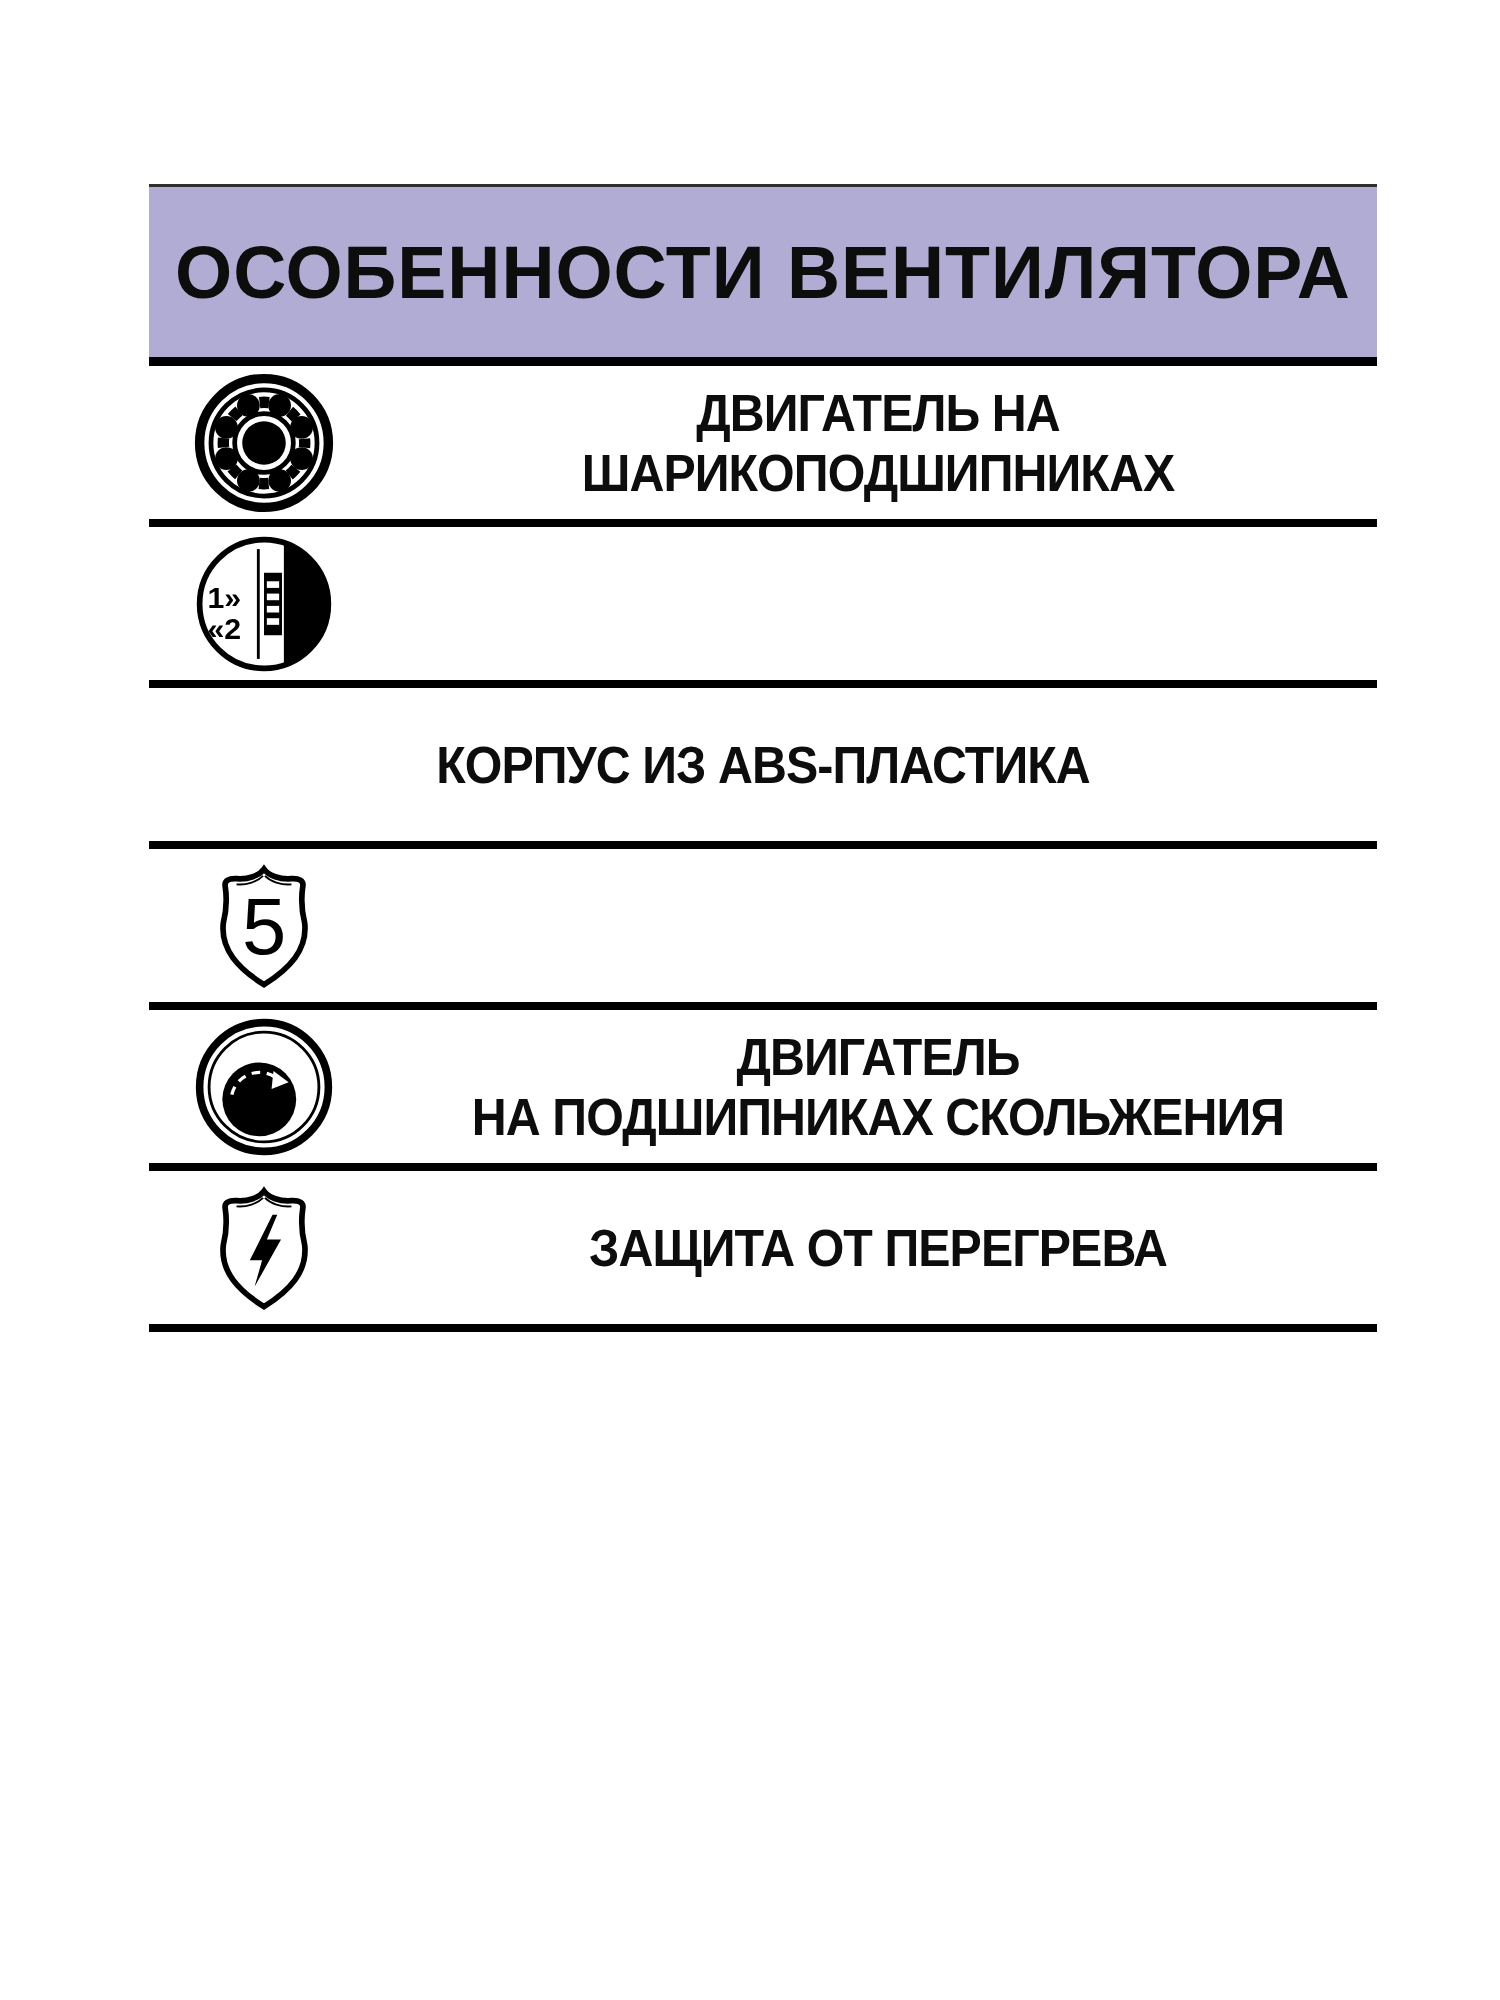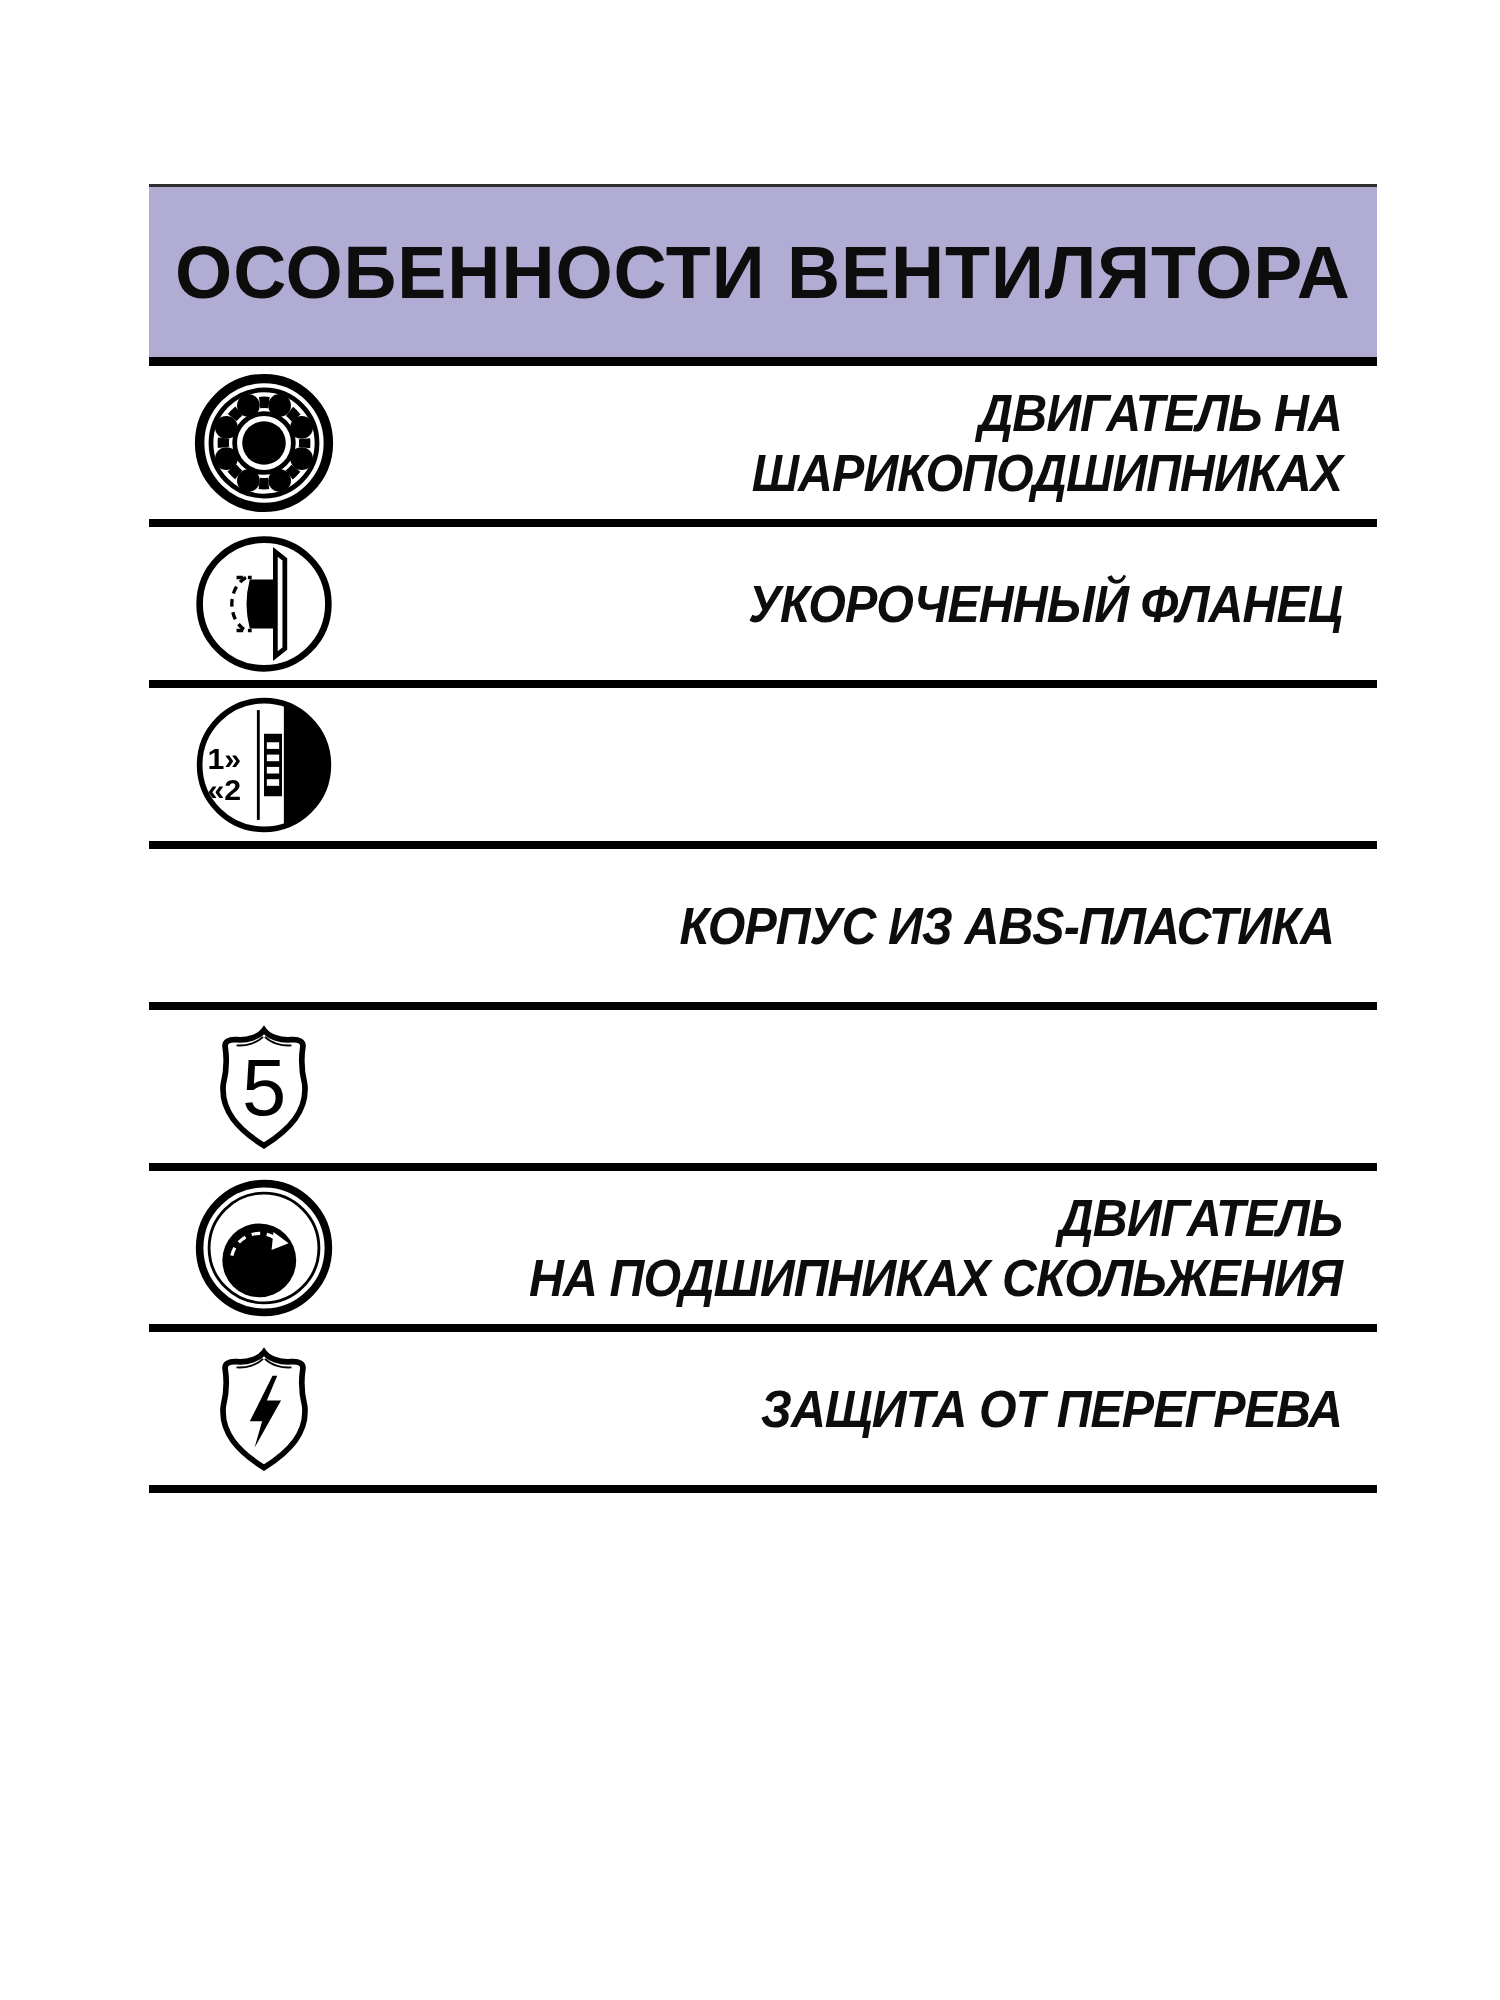--- a/index.html
+++ b/index.html
@@ -15,21 +15,21 @@
   }
   .header-title{
     font-size:75px;font-weight:700;letter-spacing:1px;color:#0d0d0d;
     white-space:nowrap;transform:scaleX(0.98);
   }
   .feature-row{
     box-sizing:border-box;height:161px;border-bottom:8px solid #000;
     display:flex;align-items:center;
   }
   .icon-cell{flex:0 0 230px;display:flex;align-items:center;justify-content:center;}
-  .text-cell{flex:1;text-align:right;font-style:italic;}
+  .text-cell{flex:1;text-align:center;}
   .feature-text{
     font-size:52px;font-weight:700;letter-spacing:-1px;line-height:60px;
     color:#0d0d0d;transform:scaleX(0.93);transform-origin:50% 50%;
   }
   svg{display:block;}
   .icn-txt{font-family:"Liberation Sans",sans-serif;}
 </style>
 </head>
 <body>
 
@@ -56,35 +56,20 @@
           <circle cx="114.7" cy="58.5" r="12" fill="#000"></circle>
           <circle cx="75" cy="75" r="31" fill="#fff" stroke="#000" stroke-width="5"></circle>
           <circle cx="75" cy="75" r="23" fill="#000"></circle>
         </svg>
       </div>
       <div class="text-cell">
         <div class="feature-text">ДВИГАТЕЛЬ НА ШАРИКОПОДШИПНИКАХ</div>
       </div>
     </div>
 
-    <div class="feature-row">
-      <div class="icon-cell">
-        <svg width="142" height="142" viewBox="0 0 150 150">
-          <circle cx="75" cy="75" r="68" fill="#fff" stroke="#000" stroke-width="7"></circle>
-          <path d="M56,47 C36,58 36,92 56,103" fill="none" stroke="#000" stroke-width="3.5" stroke-dasharray="8 6"></path>
-          <line x1="46" y1="47" x2="62" y2="47" stroke="#000" stroke-width="3.5" stroke-dasharray="7 5"></line>
-          <line x1="46" y1="103" x2="62" y2="103" stroke="#000" stroke-width="3.5" stroke-dasharray="7 5"></line>
-          <path d="M60,49 Q53,75 60,101 L87,101 L87,49 Z" fill="#000"></path>
-          <polygon points="87,20 97,28 97,122 87,130" fill="#fff" stroke="#000" stroke-width="5"></polygon>
-        </svg>
-      </div>
-      <div class="text-cell">
-        <div class="feature-text">УКОРОЧЕННЫЙ ФЛАНЕЦ</div>
-      </div>
-    </div>
 
     <div class="feature-row">
       <div class="icon-cell">
         <svg width="142" height="142" viewBox="0 0 150 150">
           <circle cx="75" cy="75" r="68" fill="#fff" stroke="#000" stroke-width="6"></circle>
           <path d="M96,10.8 A68,68 0 0 1 96,139.2 L96,10.8 Z" fill="#000"></path>
           <line x1="69" y1="17" x2="69" y2="133" stroke="#000" stroke-width="3"></line>
           <rect x="75" y="42" width="19" height="66" fill="#000"></rect>
           <rect x="78" y="51" width="13" height="7" fill="#fff"></rect>
           <rect x="78" y="64" width="13" height="7" fill="#fff"></rect>

